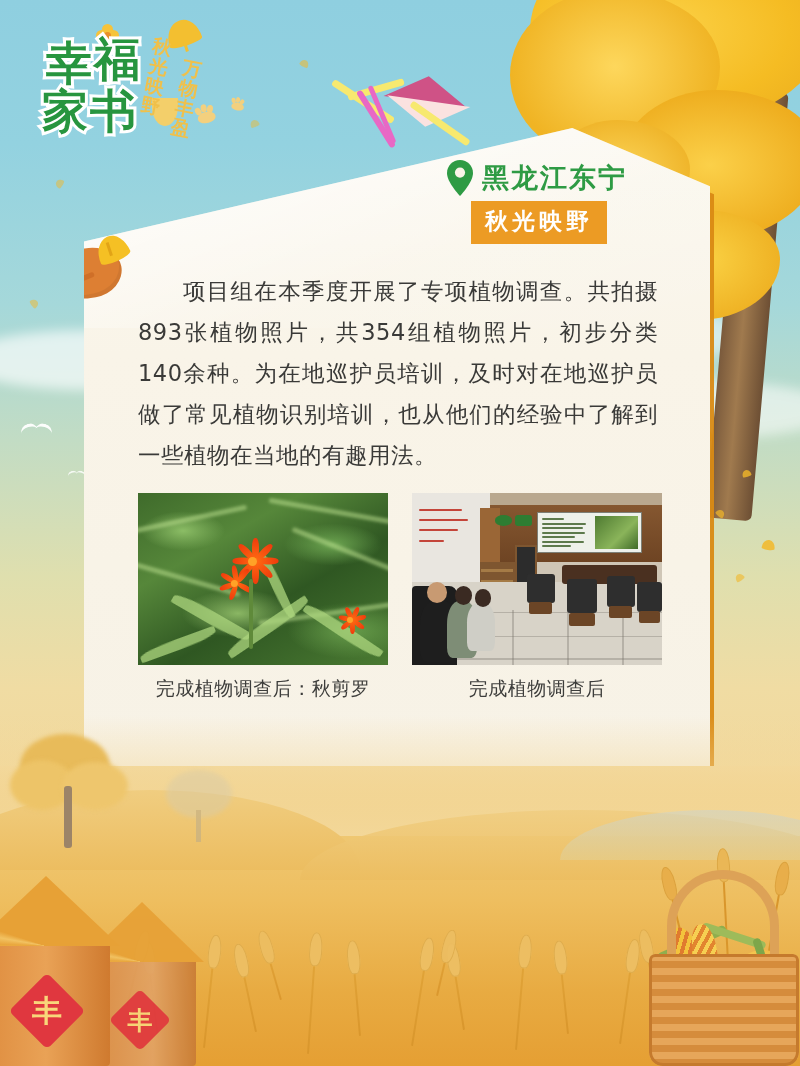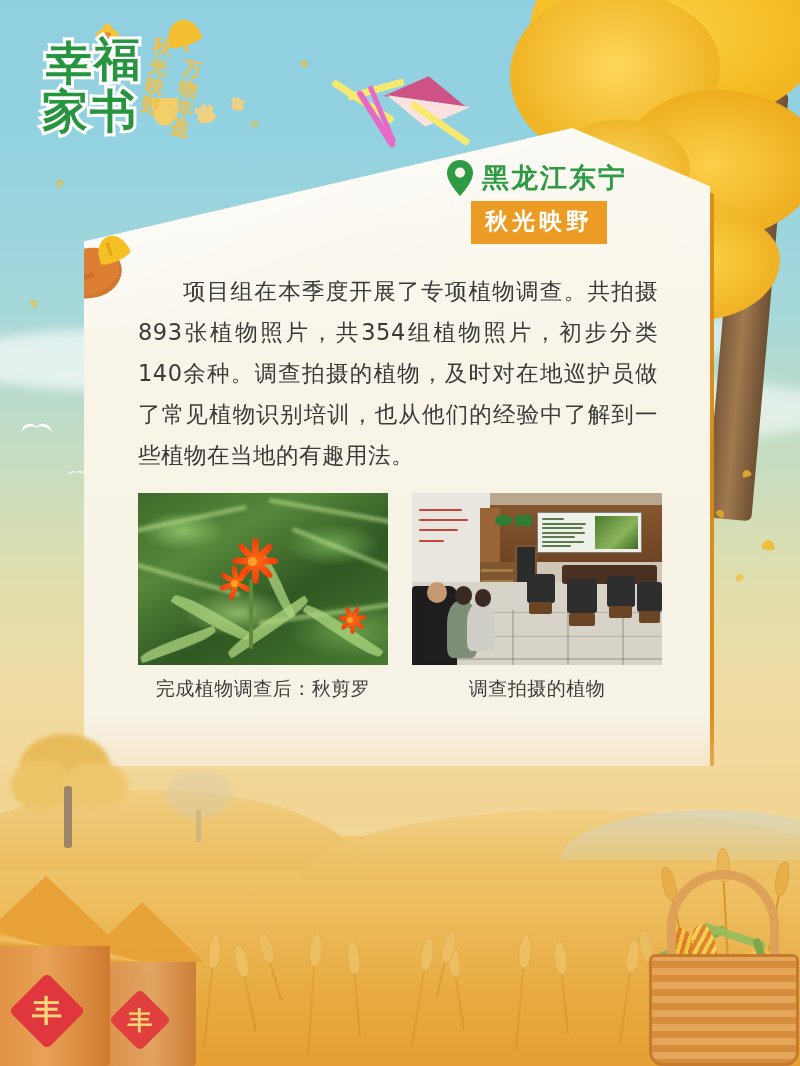--- a/index.html
+++ b/index.html
@@ -402,21 +402,21 @@
       <div class="loc-banner cjk">秋光映野</div>
     </div>
 
     <div class="acorn">
       <div class="acorn-cap"></div>
       <div class="acorn-notch"></div>
       <div class="acorn-leaf"></div>
     </div>
 
     <div class="body-text">
-      <p>项目组在本季度开展了专项植物调查。共拍摄893张植物照片，共354组植物照片，初步分类140余种。调查拍摄的植物，及时对在地巡护员做了常见植物识别培训，也从他们的经验中了解到一些植物在当地的有趣用法。</p>
+      <p>项目组在本季度开展了专项植物调查。共拍摄893张植物照片，共354组植物照片，初步分类140余种。为在地巡护员培训，及时对在地巡护员做了常见植物识别培训，也从他们的经验中了解到一些植物在当地的有趣用法。</p>
     </div>
 
     <div class="photos">
 
       <div class="photo-col">
         <div class="photo">
           <div class="p1-bg"></div>
           <div class="frond" style="left:-10px;top:24px;width:120px;transform:rotate(-12deg);"></div>
           <div class="frond" style="left:130px;top:16px;width:130px;transform:rotate(10deg);"></div>
           <div class="frond" style="left:150px;top:56px;width:120px;transform:rotate(22deg);"></div>
@@ -516,21 +516,21 @@
               <i></i>
             </div>
           <div class="sofa"></div>
           <div class="person" style="left:3%;bottom:2%;width:15%;height:36%;background:#1e1e1e;"></div>
           <div class="head" style="left:6%;bottom:36%;width:8%;height:12%;background:#c89a72;"></div>
           <div class="person" style="left:14%;bottom:4%;width:12%;height:33%;background:#7e8d76;"></div>
           <div class="head" style="left:17%;bottom:35%;width:7%;height:11%;background:#3a2a22;"></div>
           <div class="person" style="left:22%;bottom:8%;width:11%;height:28%;background:#cfcec6;"></div>
           <div class="head" style="left:25%;bottom:34%;width:6.5%;height:10%;background:#3a2a22;"></div>
         </div>
-        <div class="caption cjk">调查拍摄的植物</div>
+        <div class="caption cjk">完成植物调查后</div>
       </div>
 
     </div>
   </div>
 
   <div class="field"></div>
   <div class="field-haze"></div>
 
   <div class="hill" style="left:-60px;bottom:196px;width:420px;height:80px;"></div>
   <div class="hill" style="left:300px;bottom:186px;width:560px;height:70px;opacity:.85;"></div>

